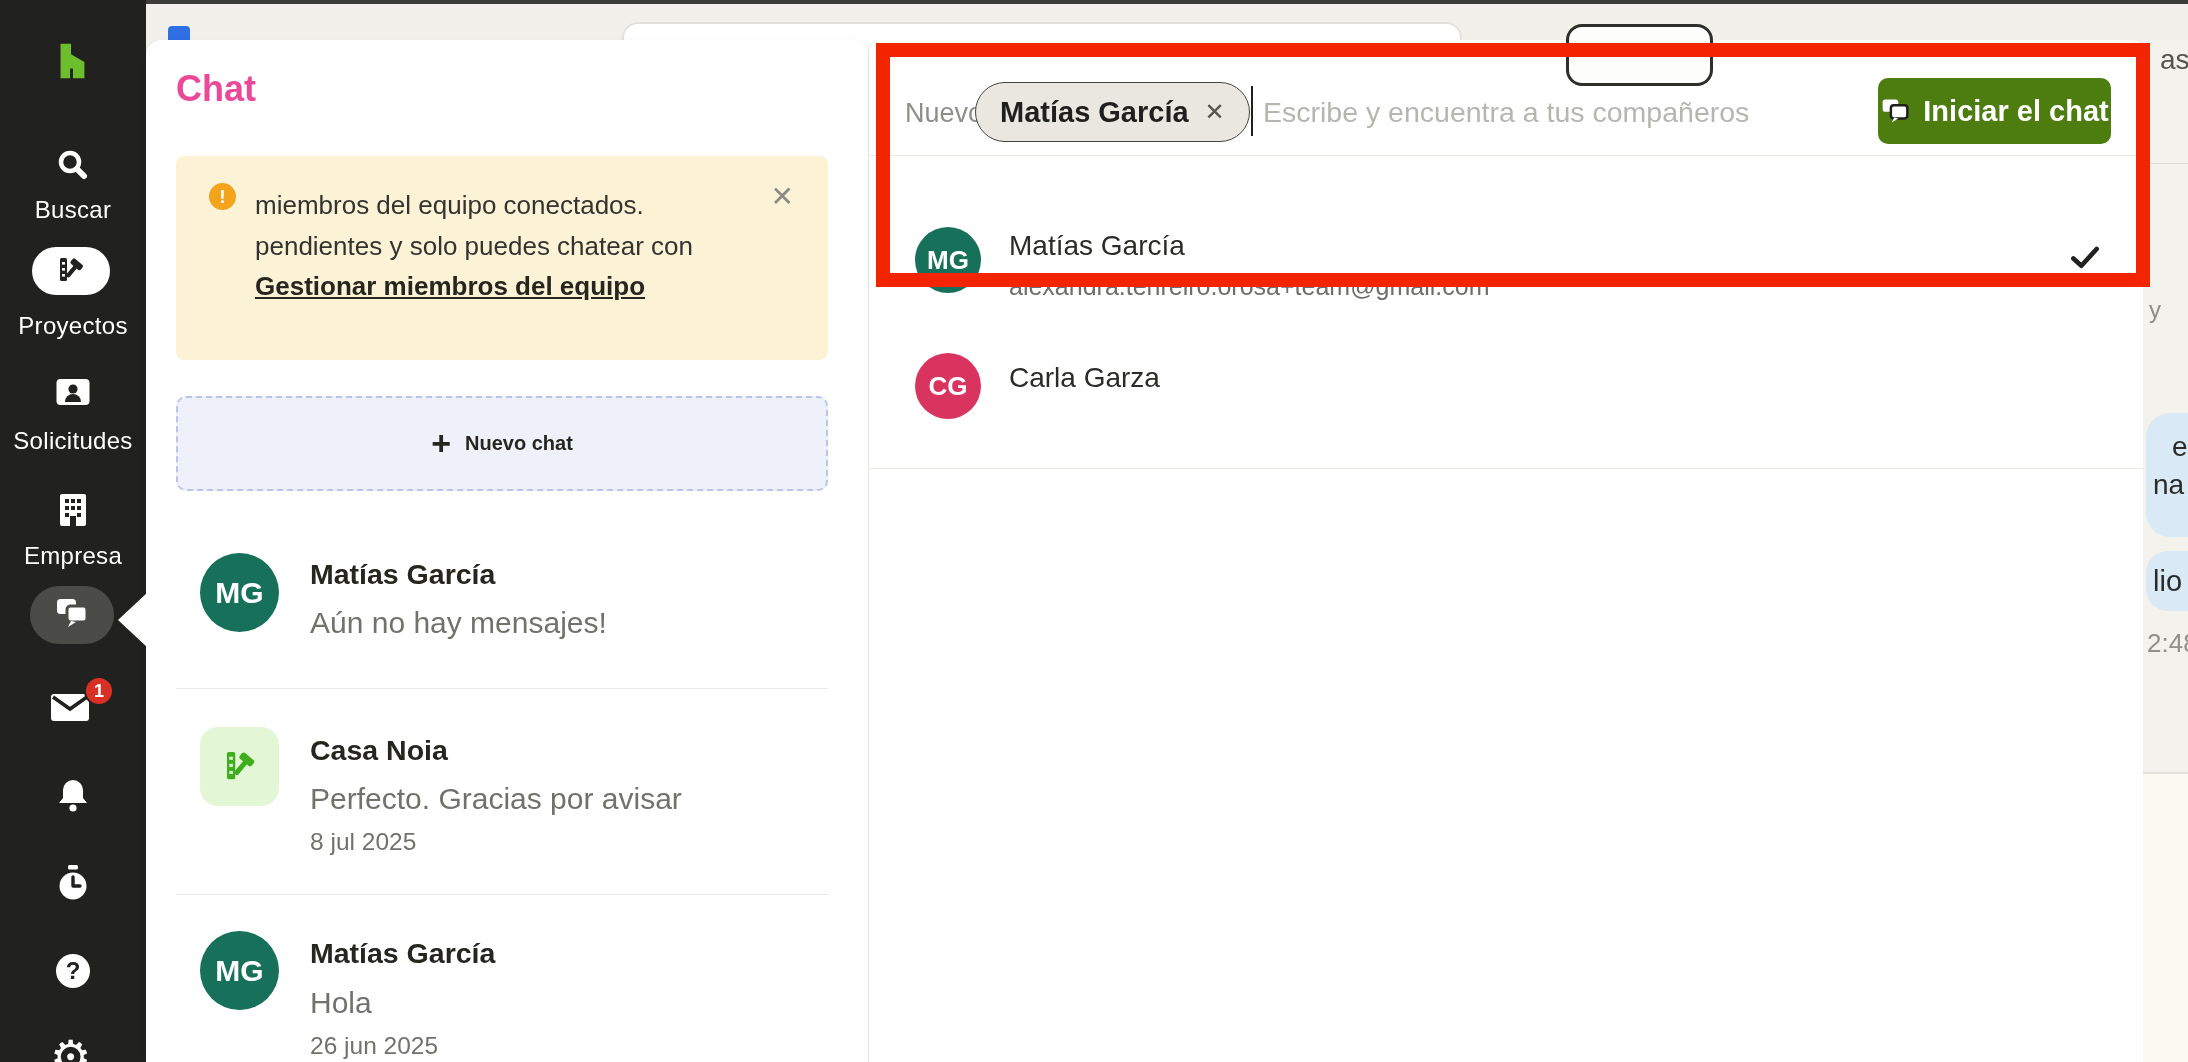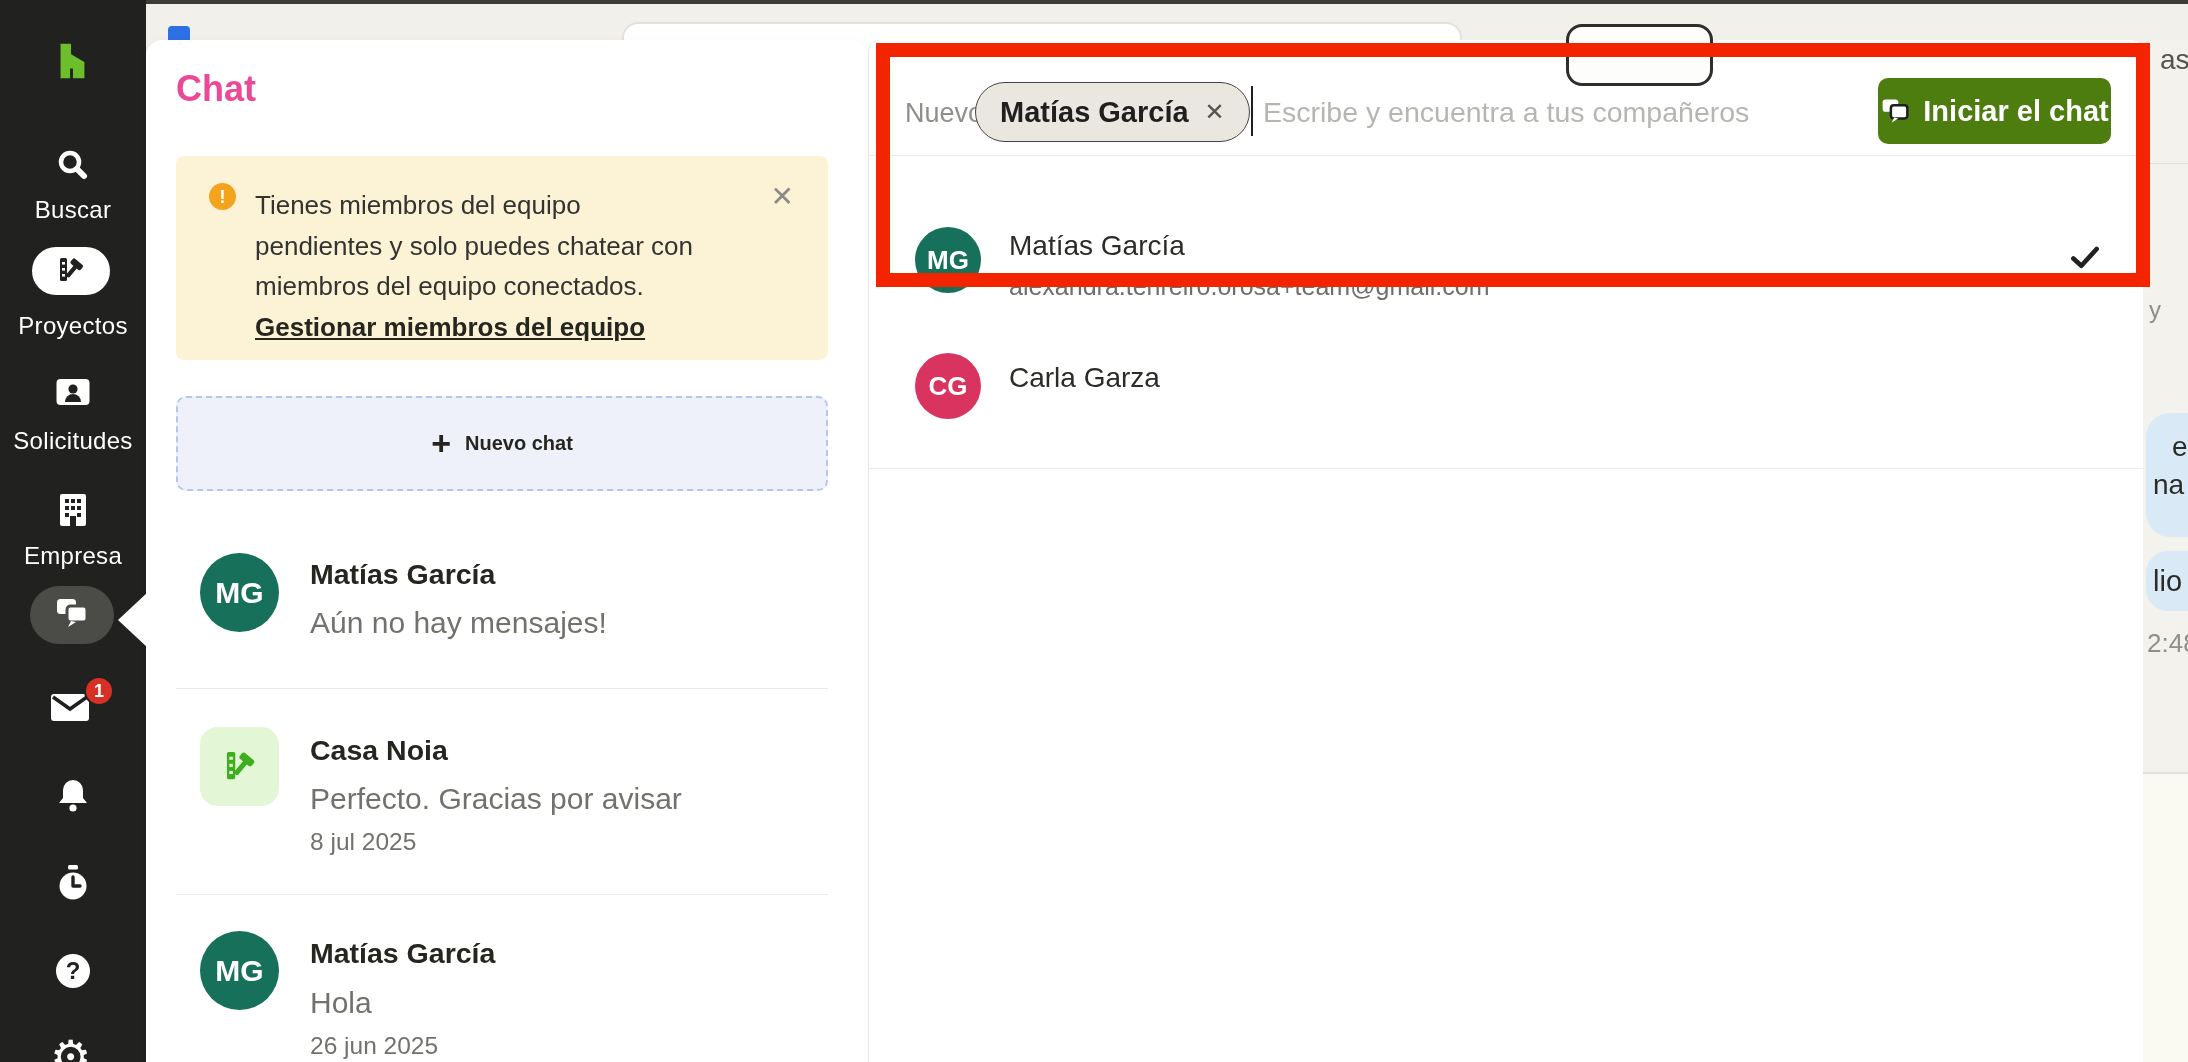--- a/index.html
+++ b/index.html
@@ -208,23 +208,22 @@
   </div>
 
   <div class="abs panel-pointer"></div>
 
   <div class="abs chat-panel">
     <div class="cp-title">Chat</div>
 
     <div class="cp-banner">
       <div class="cp-banner-icon">!</div>
       <div class="cp-banner-text">
-        <div>Tienes miembros del equipo</div>
+        <div>miembros del equipo conectados.</div>
         <div>pendientes y solo puedes chatear con</div>
-        <div>miembros del equipo conectados.</div>
         <div class="cp-banner-link">Gestionar miembros del equipo</div>
       </div>
       <div class="cp-banner-close">✕</div>
     </div>
 
     <div class="cp-newchat">
       <span class="plus">+</span>
       <span class="lbl">Nuevo chat</span>
     </div>
 

